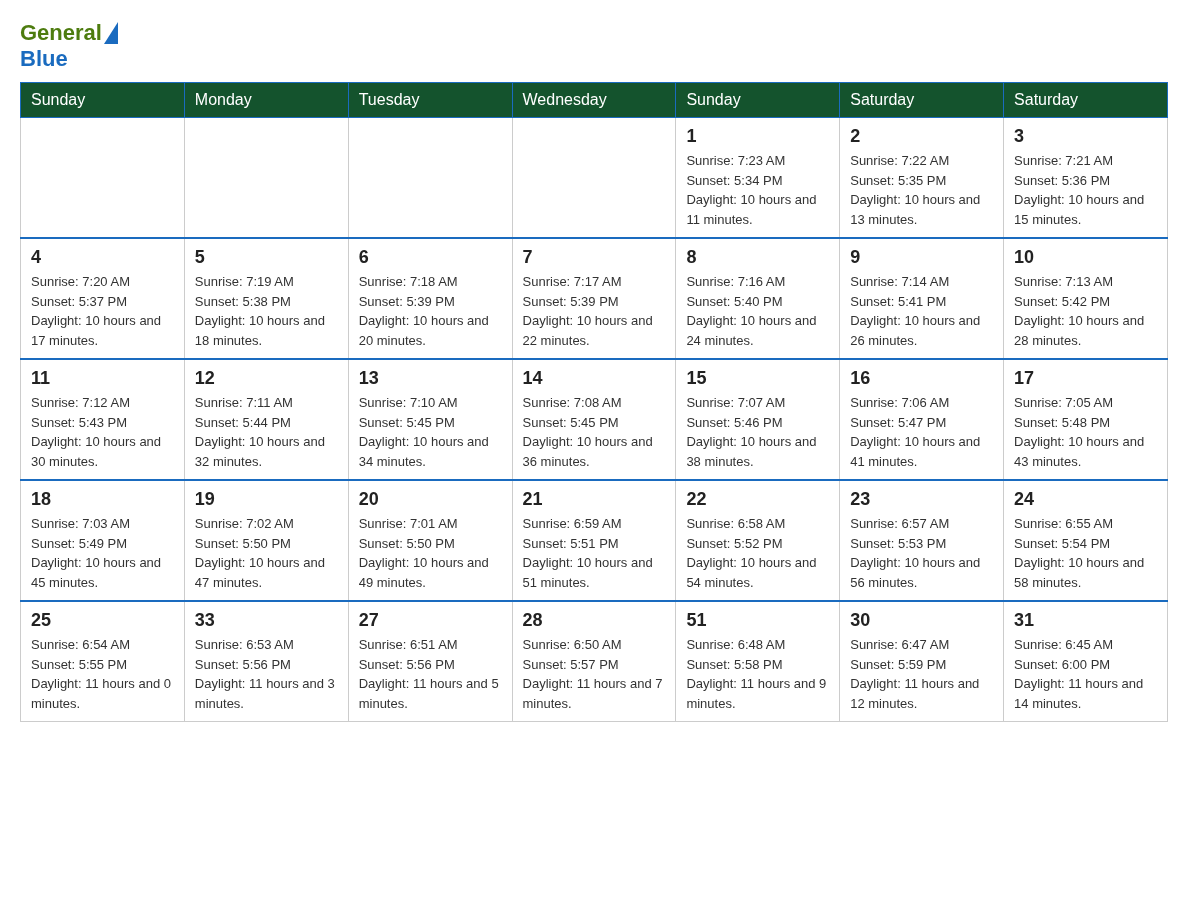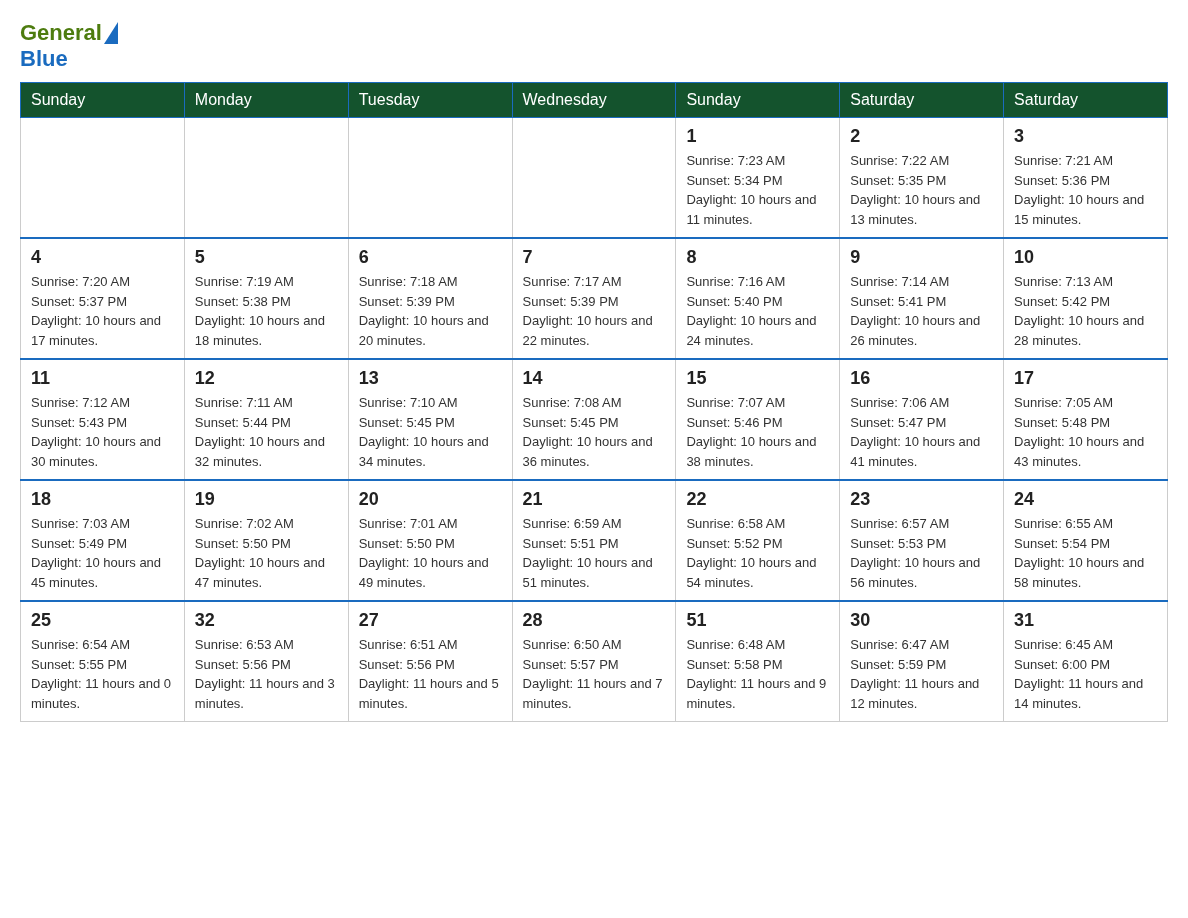--- a/index.html
+++ b/index.html
@@ -232,21 +232,21 @@
         <span class="day-number">24</span>
         <span class="day-info">Sunrise: 6:55 AM<br>Sunset: 5:54 PM<br>Daylight: 10 hours and 58 minutes.</span>
       </td>
       </tr>
       <tr class="row-separator">
         <td>
         <span class="day-number">25</span>
         <span class="day-info">Sunrise: 6:54 AM<br>Sunset: 5:55 PM<br>Daylight: 11 hours and 0 minutes.</span>
       </td>
         <td>
-        <span class="day-number">32</span>
+        <span class="day-number">33</span>
         <span class="day-info">Sunrise: 6:53 AM<br>Sunset: 5:56 PM<br>Daylight: 11 hours and 3 minutes.</span>
       </td>
         <td>
         <span class="day-number">27</span>
         <span class="day-info">Sunrise: 6:51 AM<br>Sunset: 5:56 PM<br>Daylight: 11 hours and 5 minutes.</span>
       </td>
         <td>
         <span class="day-number">28</span>
         <span class="day-info">Sunrise: 6:50 AM<br>Sunset: 5:57 PM<br>Daylight: 11 hours and 7 minutes.</span>
       </td>

